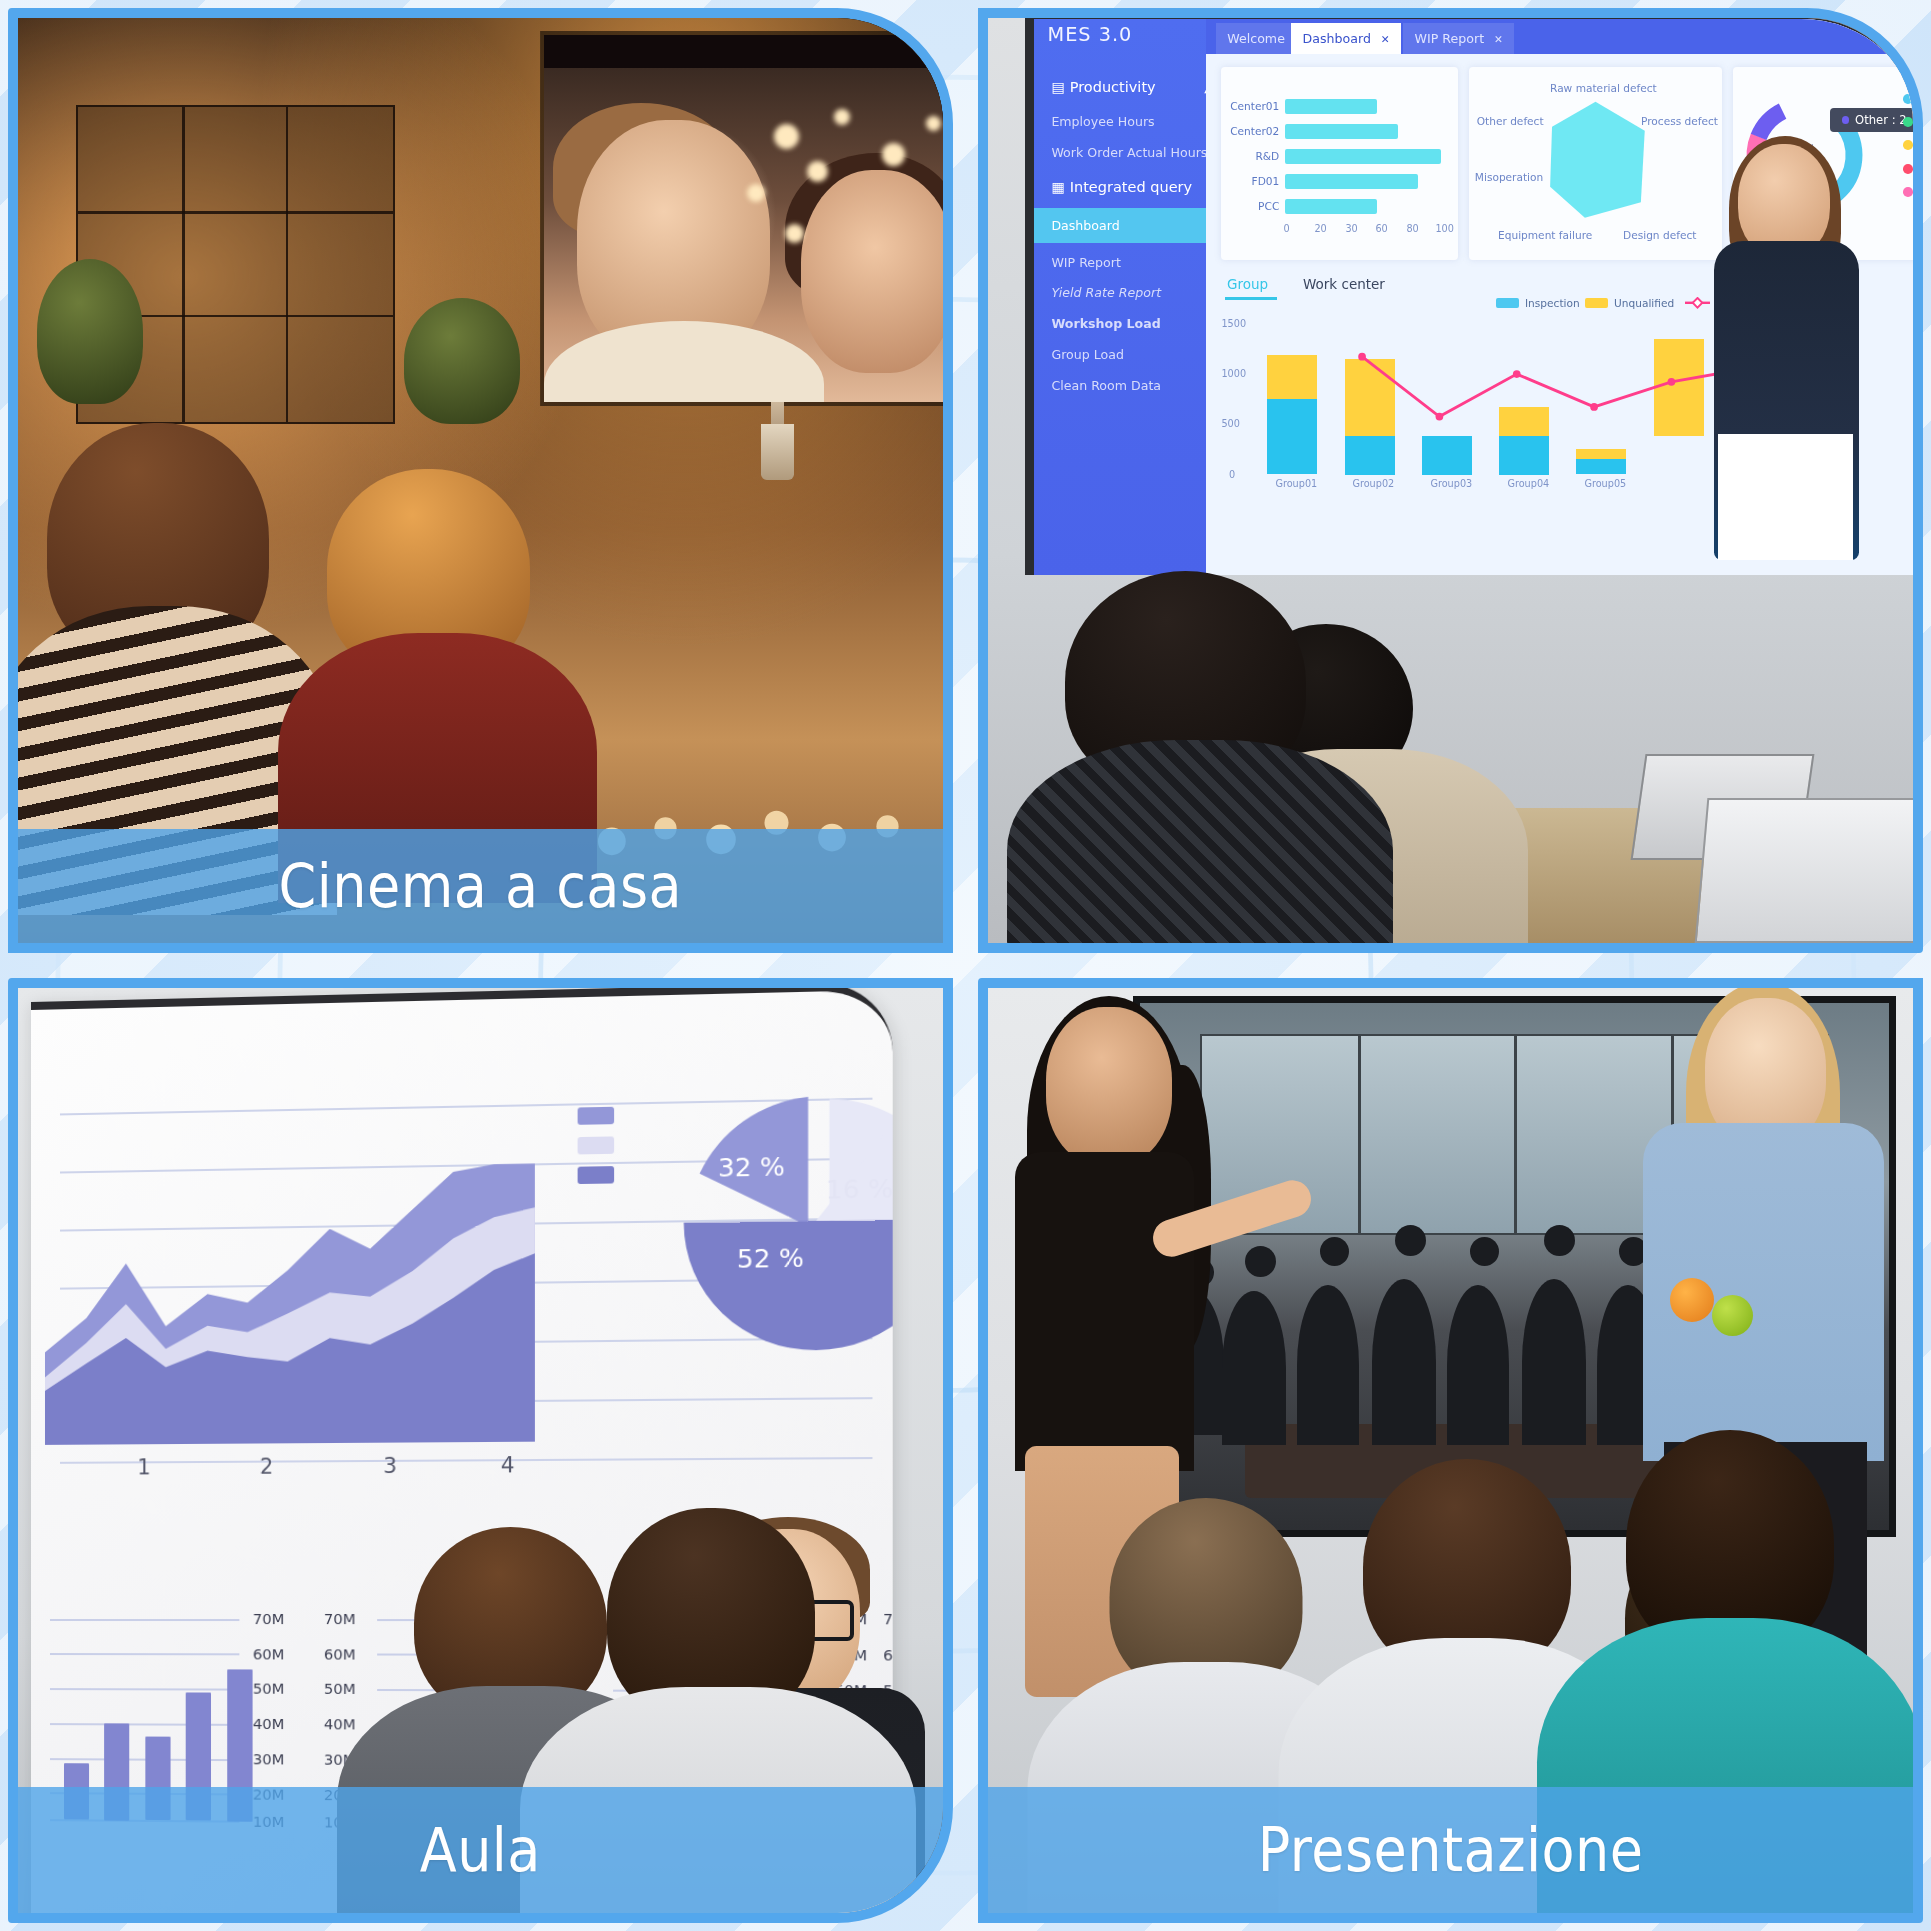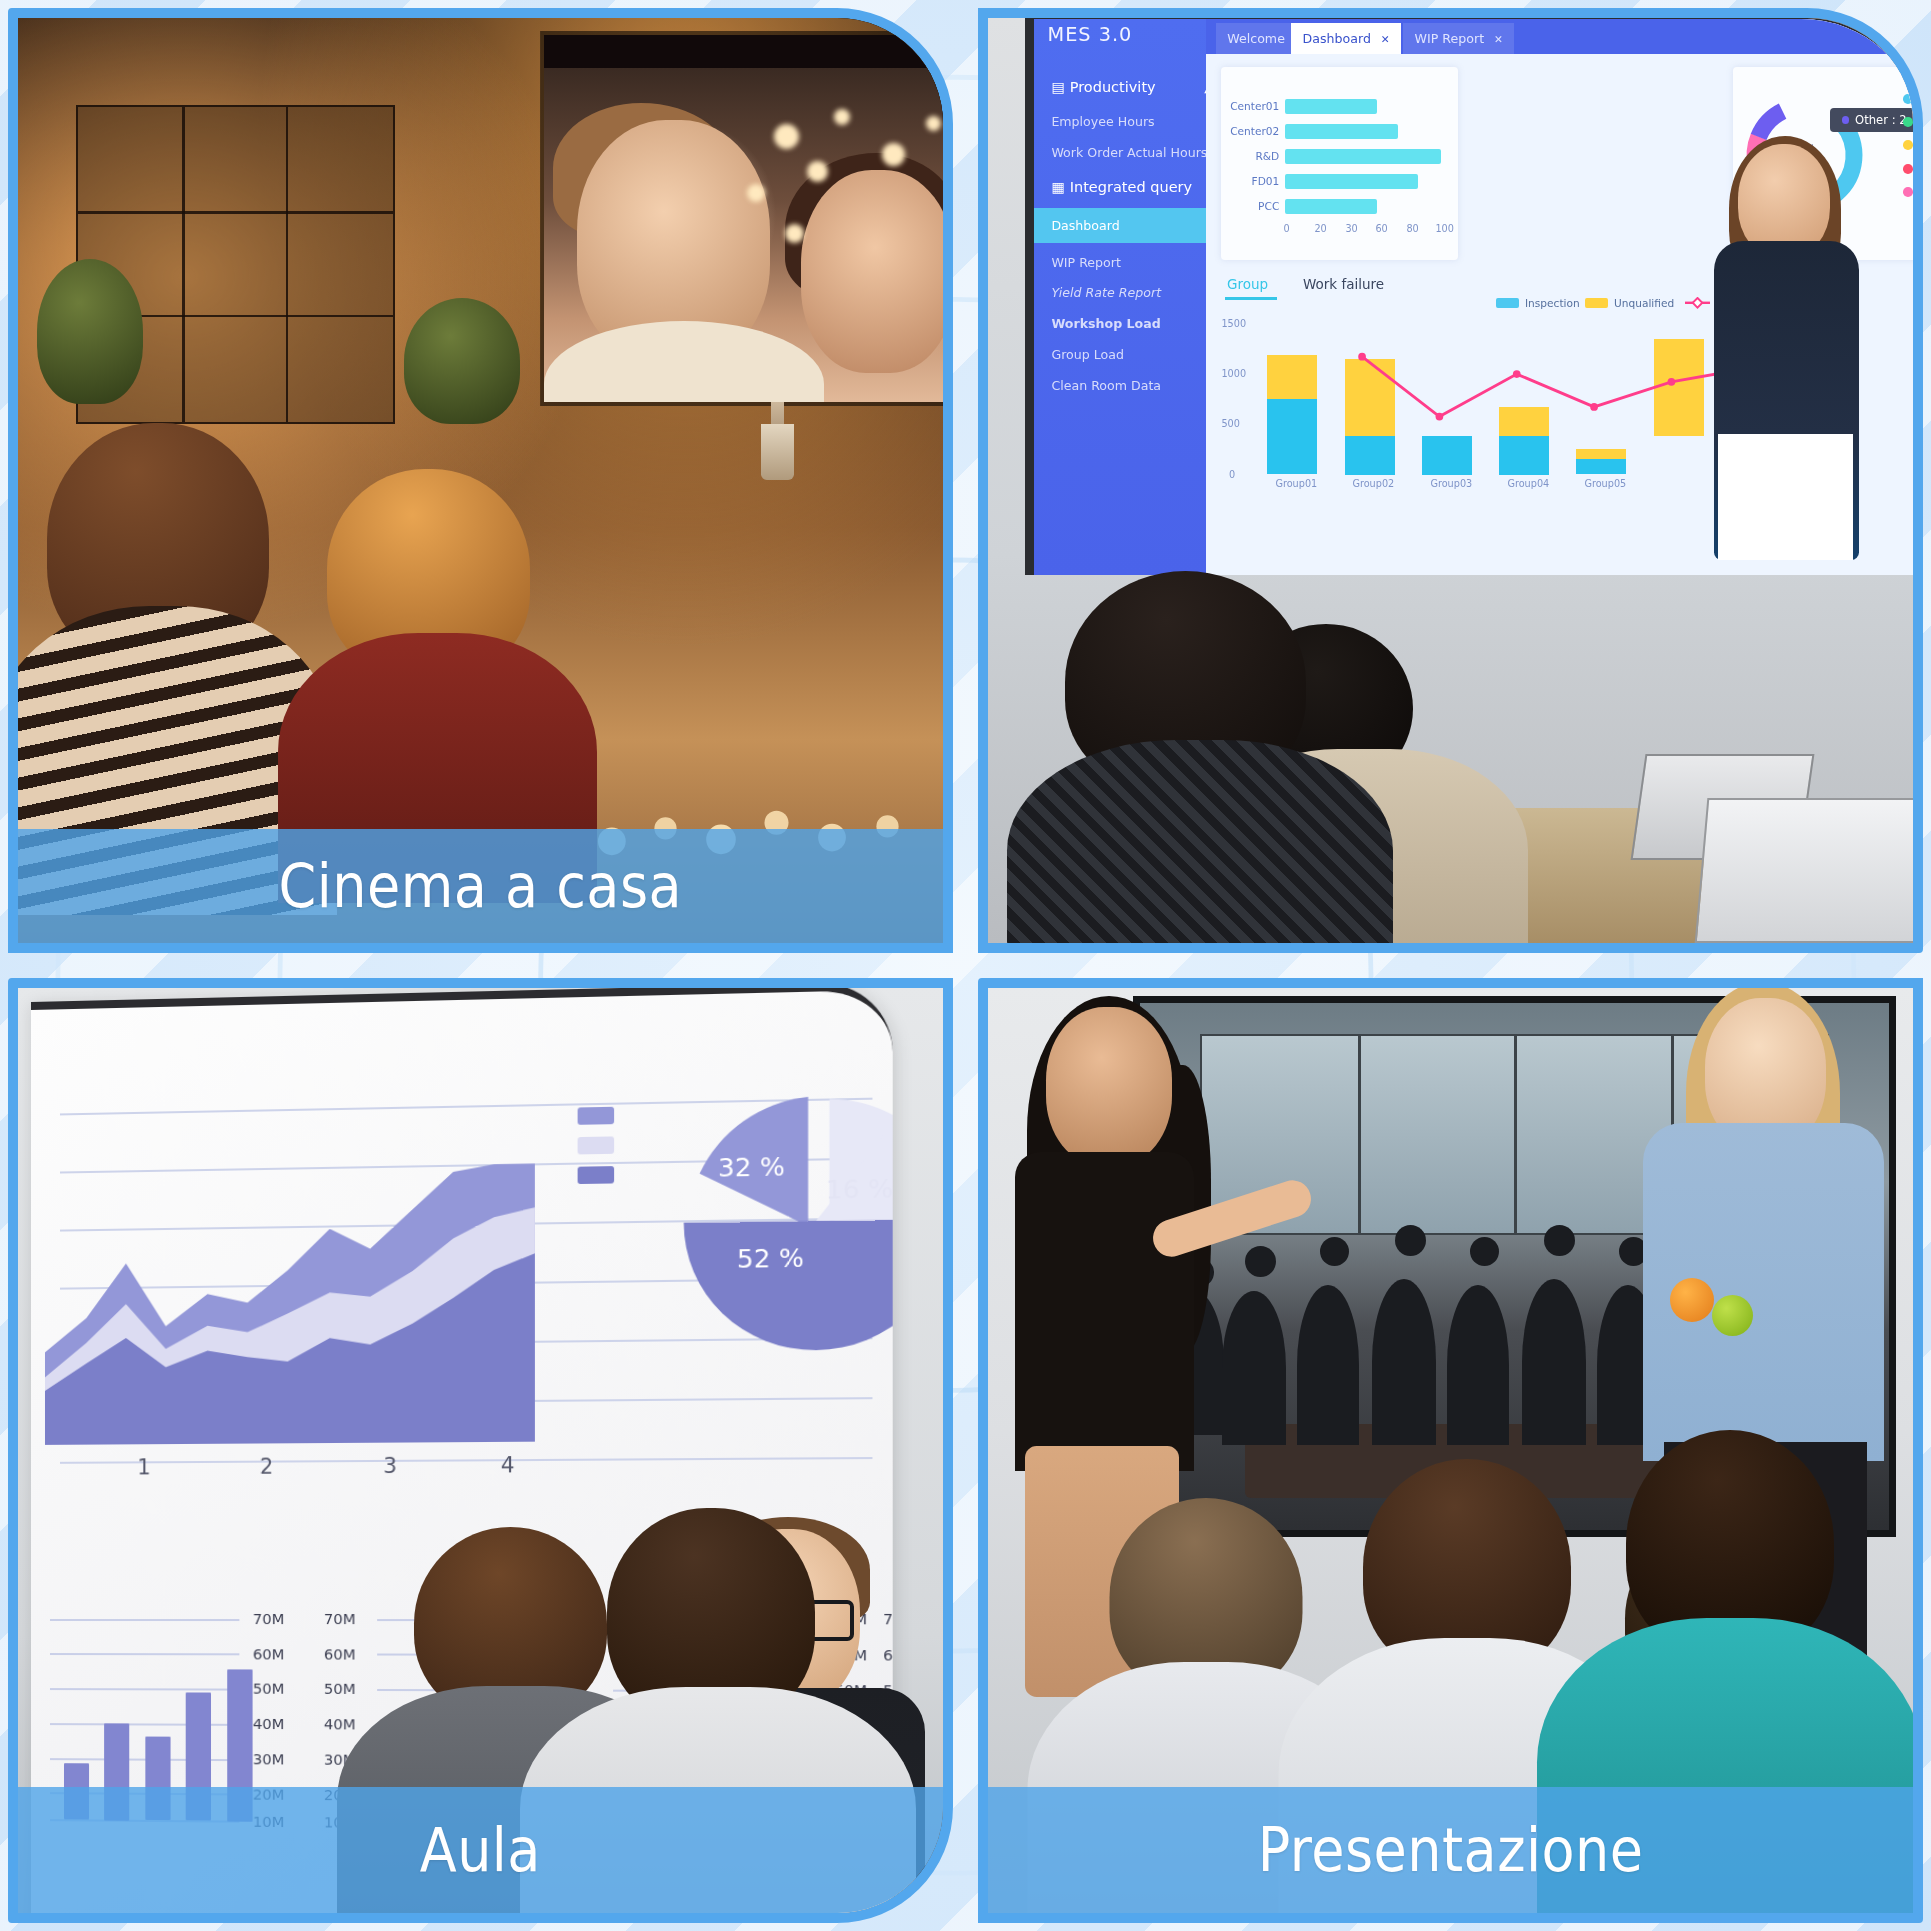--- a/index.html
+++ b/index.html
@@ -613,20 +613,31 @@
             <div class="hbar" style="left:64px;top:107px;width:133px;"></div>
             <div class="hbar" style="left:64px;top:132px;width:92px;"></div>
             <div class="ax-tick" style="left:62px;top:156px;">0</div>
             <div class="ax-tick" style="left:93px;top:156px;">20</div>
             <div class="ax-tick" style="left:124px;top:156px;">30</div>
             <div class="ax-tick" style="left:154px;top:156px;">60</div>
             <div class="ax-tick" style="left:185px;top:156px;">80</div>
             <div class="ax-tick" style="left:214px;top:156px;">100</div>
           </div>
 
+          <div class="card" style="left:263px;top:48px;width:253px;height:193px;">
+            <svg viewBox="0 0 262 200" style="position:absolute;inset:0;">
+              <polygon points="131,36 182,66 178,140 120,156 84,124 86,62" fill="#5fe6f2" opacity=".9"></polygon>
+            </svg>
+            <div class="radar-lbl" style="left:81px;top:15.4px;">Raw material defect</div>
+            <div class="radar-lbl" style="left:172px;top:48px;">Process defect</div>
+            <div class="radar-lbl" style="left:154px;top:162px;">Design defect</div>
+            <div class="radar-lbl" style="left:29px;top:162px;">Equipment failure</div>
+            <div class="radar-lbl" style="left:5.8px;top:104px;">Misoperation</div>
+            <div class="radar-lbl" style="left:7.7px;top:48px;">Other defect</div>
+          </div>
 
           <div class="card" style="left:527px;top:48px;width:222px;height:193px;">
             <svg viewBox="0 0 120 120" style="position:absolute;left:3.9px;top:21px;width:135px;height:135px;">
               <g transform="translate(60,60)">
                 <circle r="44" fill="none" stroke="#4ec8f0" stroke-width="15" stroke-dasharray="97 180" transform="rotate(-40)"></circle>
                 <circle r="44" fill="none" stroke="#39d98a" stroke-width="15" stroke-dasharray="26 250" transform="rotate(62)"></circle>
                 <circle r="44" fill="none" stroke="#ffd23f" stroke-width="15" stroke-dasharray="26 250" transform="rotate(96)"></circle>
                 <circle r="44" fill="none" stroke="#ff4d6d" stroke-width="15" stroke-dasharray="28 250" transform="rotate(130)"></circle>
                 <circle r="44" fill="none" stroke="#ff6fb5" stroke-width="15" stroke-dasharray="28 250" transform="rotate(166)"></circle>
                 <circle r="44" fill="none" stroke="#6d5ef0" stroke-width="15" stroke-dasharray="32 250" transform="rotate(202)"></circle>
@@ -644,21 +655,21 @@
             <div class="lg-dot" style="left:170px;top:73px;background:#ffd23f;"></div>
 
             <div class="lg-dot" style="left:170px;top:97px;background:#ff4d6d;"></div>
 
             <div class="lg-dot" style="left:170px;top:120px;background:#ff6fb5;"></div>
 
           </div>
 
           <div class="col-tab" style="left:21px;top:257px;color:#36c6e8;">Group</div>
           <div style="position:absolute;left:19.3px;top:278px;width:52px;height:2.9px;background:#36c6e8;"></div>
-          <div class="col-tab" style="left:97px;top:257px;color:#3a4660;">Work failure</div>
+          <div class="col-tab" style="left:97px;top:257px;color:#3a4660;">Work center</div>
 
           <div style="position:absolute;left:15.4px;top:299px;right:15.4px;height:203px;">
             <div class="ax-tick" style="left:0;top:0px;">1500</div>
             <div class="ax-tick" style="left:0;top:50px;">1000</div>
             <div class="ax-tick" style="left:0;top:100px;">500</div>
             <div class="ax-tick" style="left:7.7px;top:151px;">0</div>
 
             <div class="vbar" style="left:46px;top:37px;width:50px;height:44px;background:#ffd23f;"></div>
             <div class="vbar" style="left:46px;top:81px;width:50px;height:75px;background:#29c3ee;"></div>
             <div class="vbar" style="left:124px;top:41px;width:50px;height:77px;background:#ffd23f;"></div>

